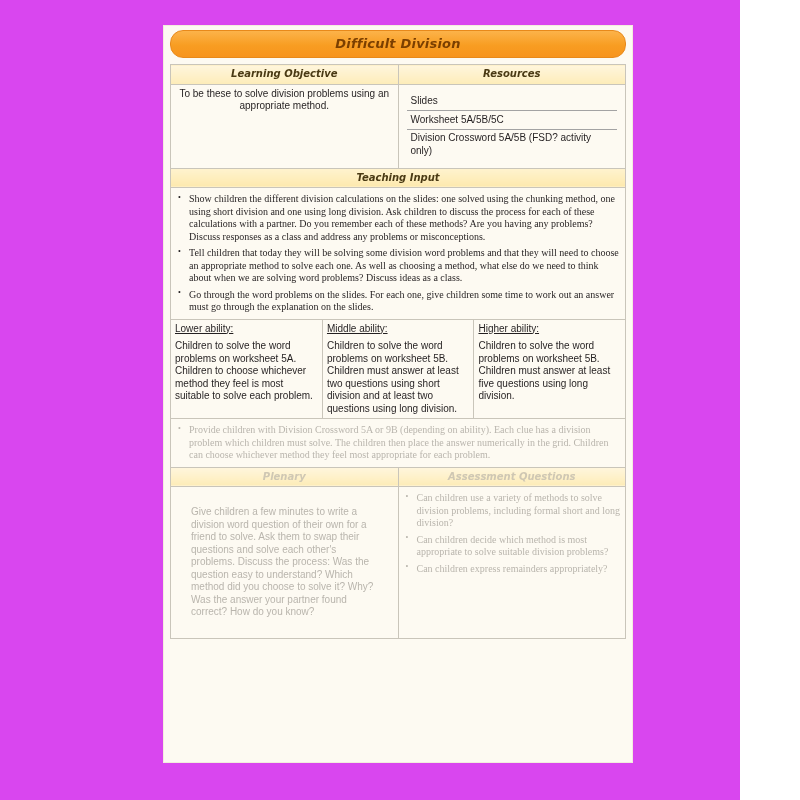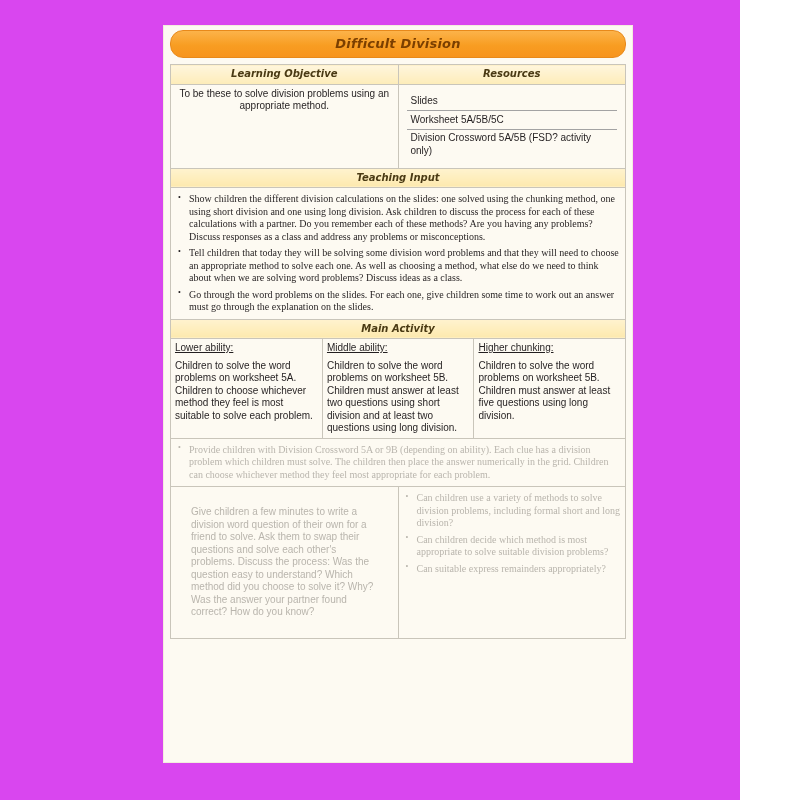--- a/index.html
+++ b/index.html
@@ -207,44 +207,41 @@
           <tr>
             <td colspan="2">
               <ul class="bullets">
                 <li>Show children the different division calculations on the slides: one solved using the chunking method, one using short division and one using long division. Ask children to discuss the process for each of these calculations with a partner. Do you remember each of these methods? Are you having any problems? Discuss responses as a class and address any problems or misconceptions.</li>
                 <li>Tell children that today they will be solving some division word problems and that they will need to choose an appropriate method to solve each one. As well as choosing a method, what else do we need to think about when we are solving word problems? Discuss ideas as a class.</li>
                 <li>Go through the word problems on the slides. For each one, give children some time to work out an answer must go through the explanation on the slides.</li>
               </ul>
             </td>
           </tr>
 
-          <tr>
-            <td class="hdr-band" colspan="2">Main Activity</td>
-          </tr>
         </tbody>
       </table>
 
       <table class="tbl" style="margin-top:-1px">
         <colgroup>
           <col style="width:33.4%">
             <col style="width:33.3%">
             <col style="width:33.3%">
         </colgroup>
         <tbody>
           <tr>
             <td class="ability-col">
               <span class="ability-label">Lower ability:</span>
               <span>Children to solve the word problems on worksheet 5A. Children to choose whichever method they feel is most suitable to solve each problem.</span>
             </td>
             <td class="ability-col">
               <span class="ability-label">Middle ability:</span>
               <span>Children to solve the word problems on worksheet 5B. Children must answer at least two questions using short division and at least two questions using long division.</span>
             </td>
             <td class="ability-col">
-              <span class="ability-label">Higher chunking:</span>
+              <span class="ability-label">Higher ability:</span>
               <span>Children to solve the word problems on worksheet 5B. Children must answer at least five questions using long division.</span>
             </td>
           </tr>
         </tbody>
       </table>
 
       <table class="tbl" style="margin-top:-1px">
         <colgroup>
           <col style="width:50%">
             <col style="width:50%">
@@ -252,28 +249,32 @@
         <tbody>
           <tr>
             <td colspan="2">
               <ul class="bullets faded">
                 <li>Provide children with Division Crossword 5A or 9B (depending on ability). Each clue has a division problem which children must solve. The children then place the answer numerically in the grid. Children can choose whichever method they feel most appropriate for each problem.</li>
               </ul>
             </td>
           </tr>
 
           <tr>
+            <td class="sub-hdr faded-head">Plenary</td>
+            <td class="sub-hdr faded-head">Assessment Questions</td>
+          </tr>
+          <tr>
             <td class="plenary-cell faded">
               <p>Give children a few minutes to write a division word question of their own for a friend to solve. Ask them to swap their questions and solve each other's problems. Discuss the process: Was the question easy to understand? Which method did you choose to solve it? Why? Was the answer your partner found correct? How do you know?</p>
             </td>
             <td class="plenary-cell">
               <ul class="bullets faded">
                 <li>Can children use a variety of methods to solve division problems, including formal short and long division?</li>
                 <li>Can children decide which method is most appropriate to solve suitable division problems?</li>
-                <li>Can suitable express remainders appropriately?</li>
+                <li>Can children express remainders appropriately?</li>
               </ul>
             </td>
           </tr>
         </tbody>
       </table>
 
     </div>
   </div>
 
   <div class="footer-row">

